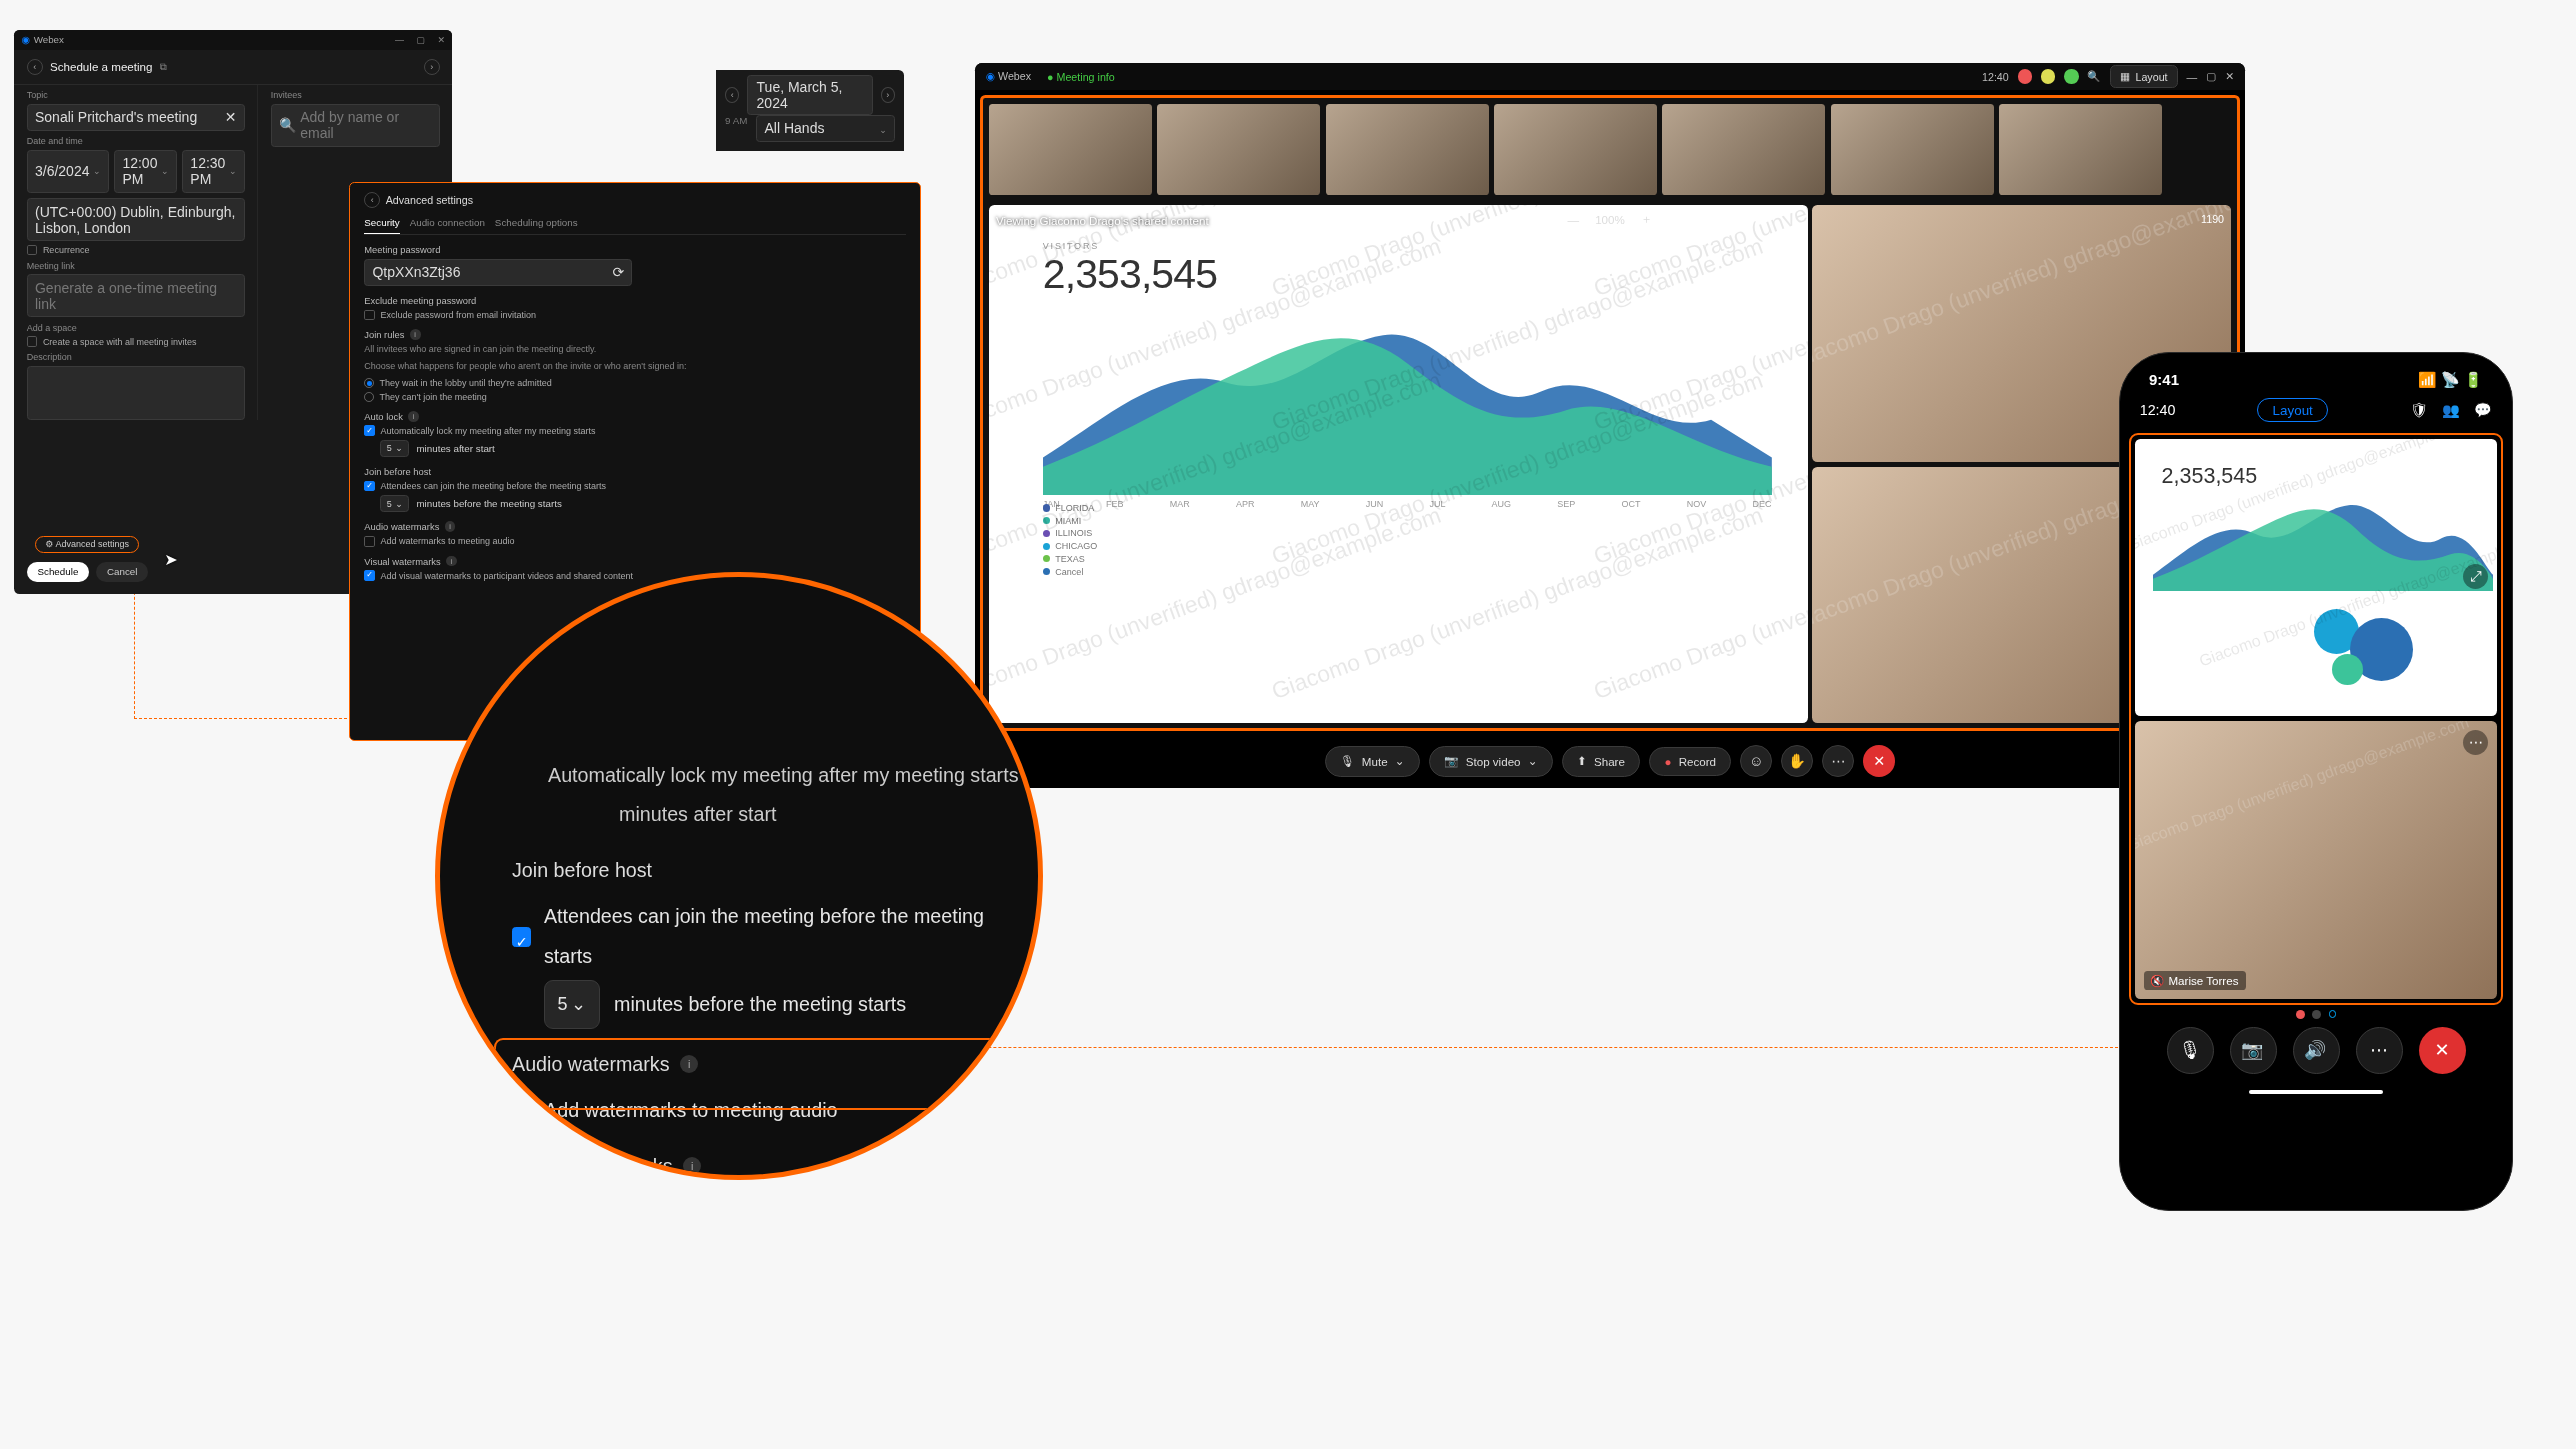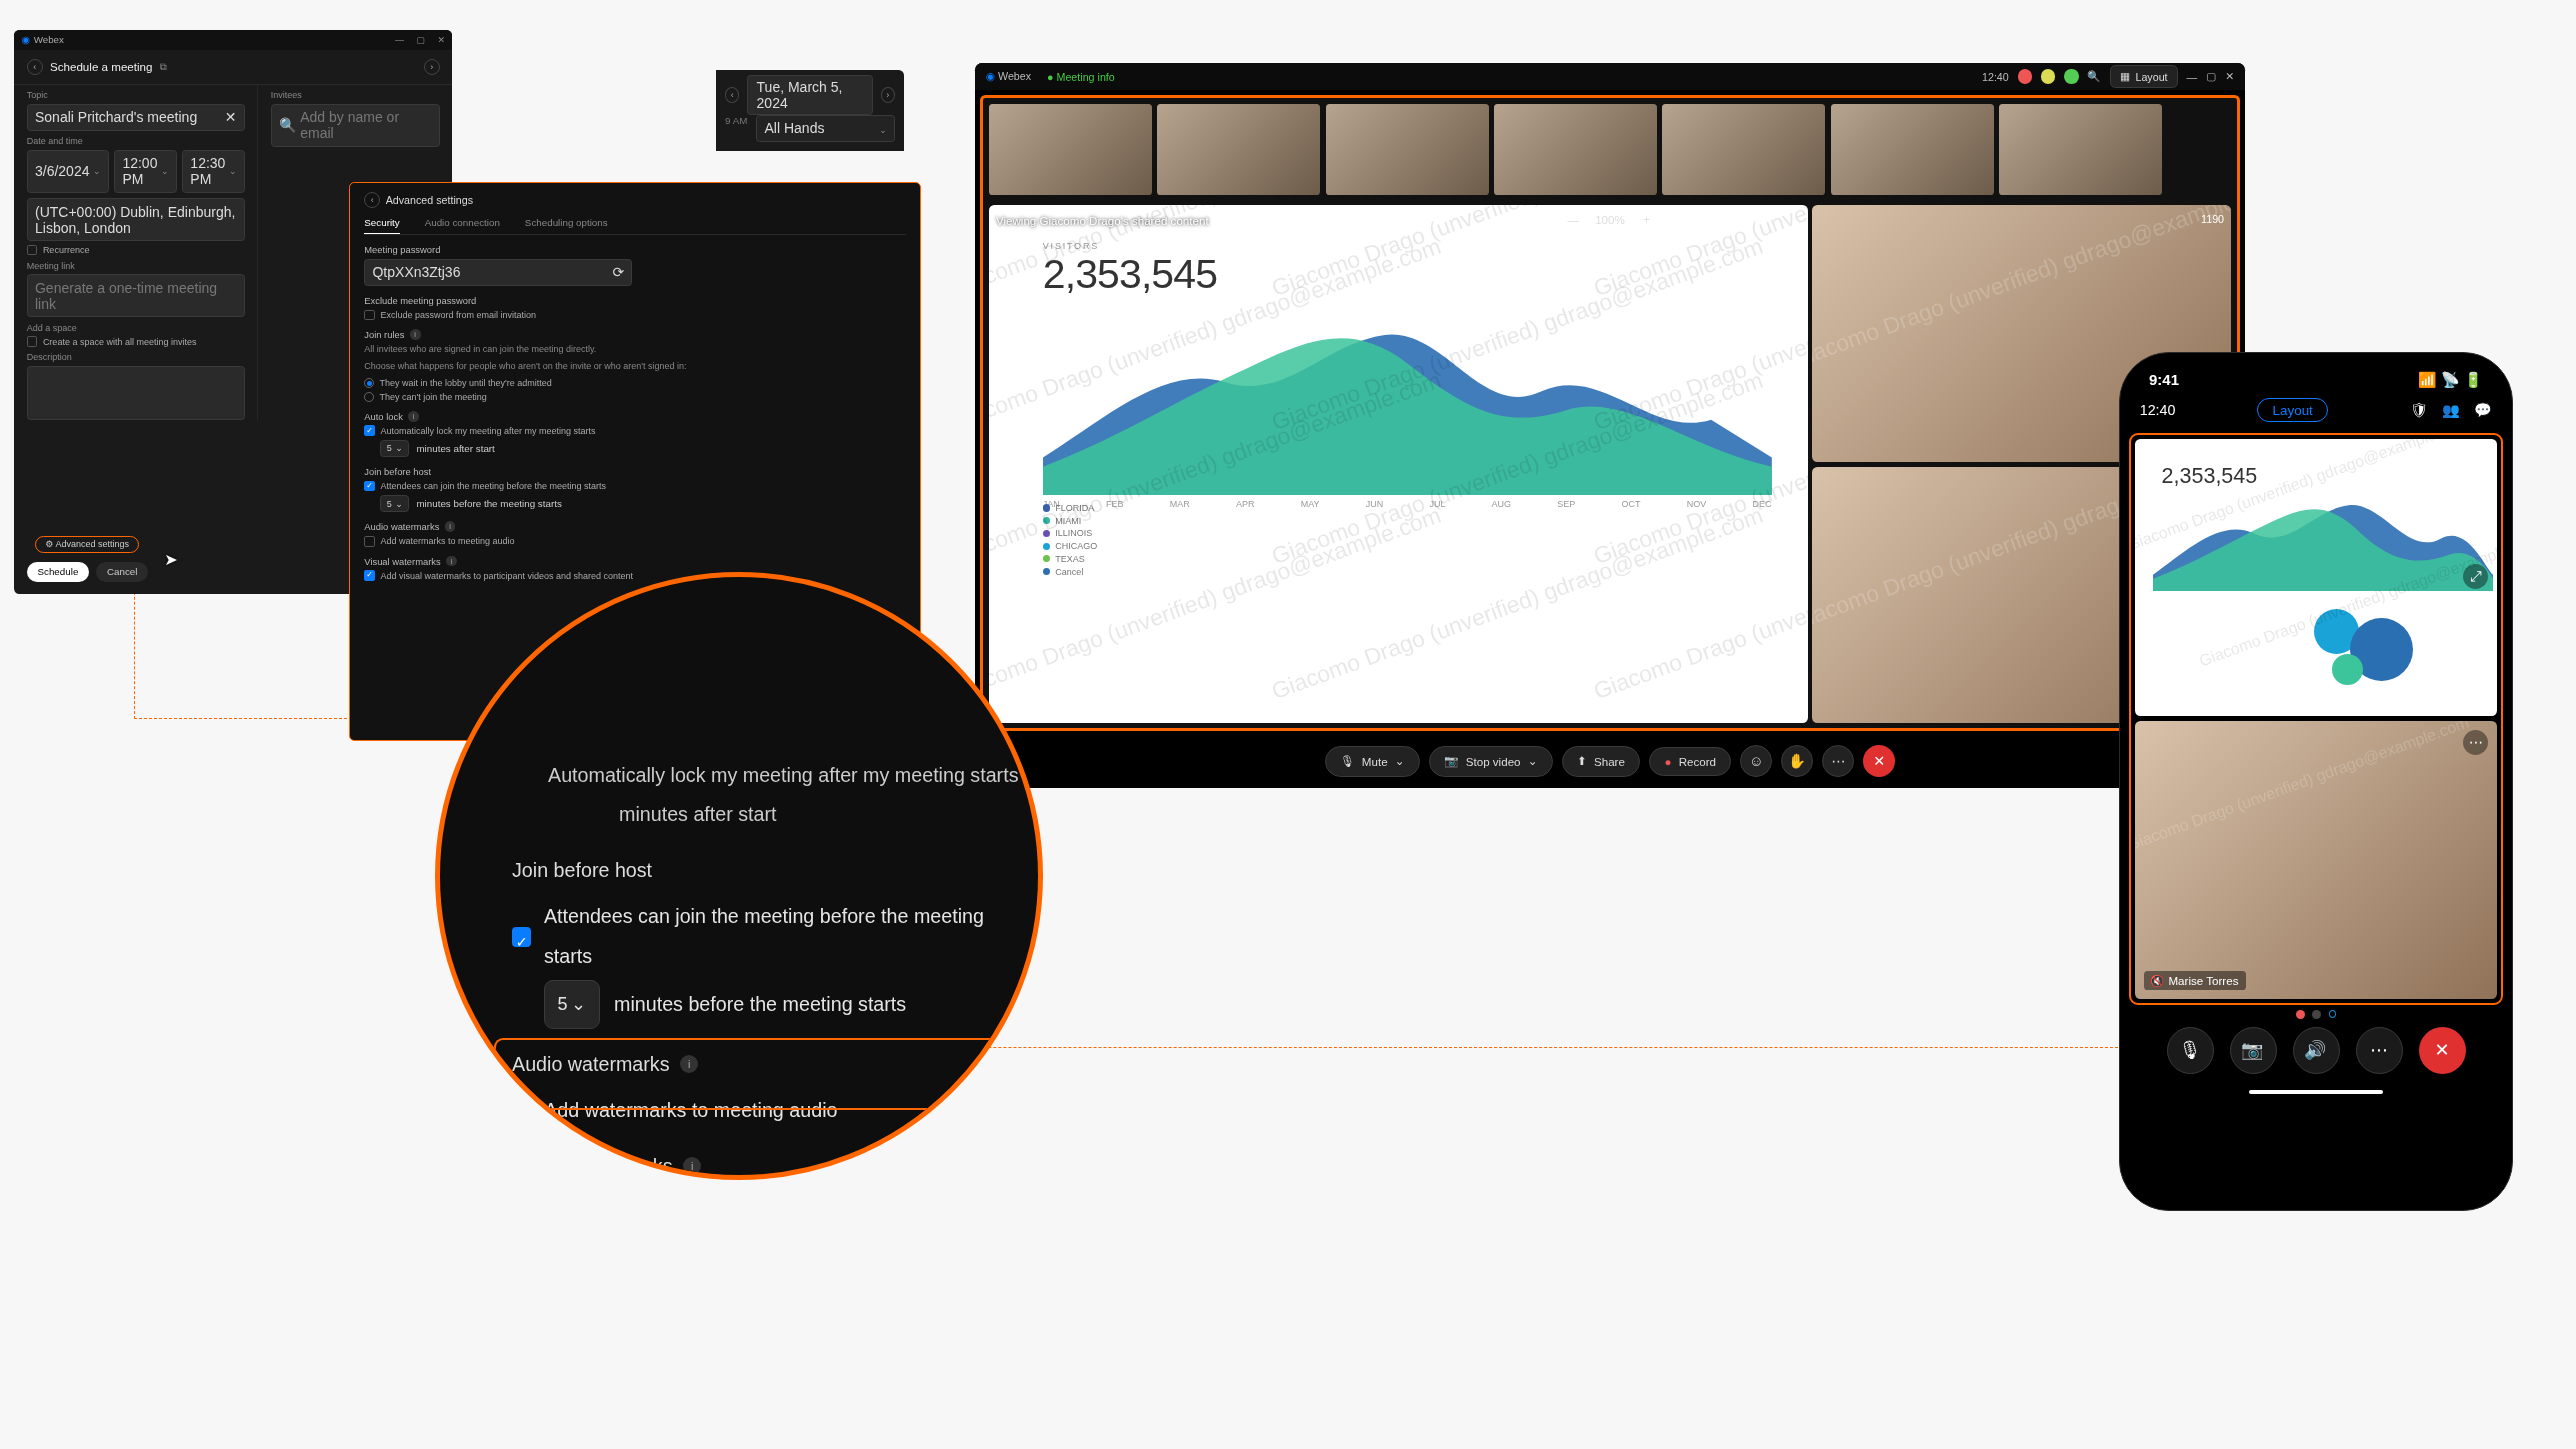--- a/index.html
+++ b/index.html
@@ -25,21 +25,21 @@
   .chk { display:flex; align-items:center; gap:5.4px; font-size:9px; color:#aaa; margin:3.6px 0;}
   .box { width:10.7px; height:10.7px; border:0.9px solid #555; border-radius:1.8px; display:inline-block; }
   .box.on { background:#0a7cff; border-color:#0a7cff; position:relative; }
   .box.on::after { content:"✓"; color:#fff; font-size:8px; position:absolute; left:0.9px; top:-0.9px;}
   .radio { width:9.8px; height:9.8px; border:0.9px solid #666; border-radius:50%; display:inline-block; }
   .radio.on::after { content:""; display:block; width:4.5px; height:4.5px; background:#0a7cff; border-radius:50%; margin:1.8px; }
 
   
   .adv-panel { position:absolute; left:349px; top:182px; width:572px; height:559px; background:#121212; border:0.9px solid #f60; border-radius:5.4px; color:#ccc; font-size:9.8px; padding:9px 14.3px; z-index:3; }
   .adv-panel .title { color:#ddd; font-size:10.7px; margin-bottom:9px; display:flex; align-items:center; gap:5.4px; }
-  .adv-tabs { display:flex; gap:25px; border-bottom:0.9px solid #2a2a2a; font-size:9.8px; color:#888; margin-bottom:9px;}
+  .adv-tabs { display:flex; gap:10px; border-bottom:0.9px solid #2a2a2a; font-size:9.8px; color:#888; margin-bottom:9px;}
   .adv-tabs span { padding-bottom:5.4px; }
   .adv-tabs .active { color:#fff; border-bottom:1.8px solid #fff; }
   .adv-sec { margin:9px 0 3.6px; color:#bbb; font-size:9.4px; display:flex; align-items:center; gap:5.4px; }
   .info-dot { width:10.7px; height:10.7px; border-radius:50%; background:#333; color:#aaa; font-size:7.2px; display:inline-flex; align-items:center; justify-content:center; }
   .mini-inp { background:#262626; border:0.9px solid #3a3a3a; border-radius:3.6px; padding:2.7px 5.4px; display:inline-flex; align-items:center; gap:3.6px; font-size:9px;}
 
   
   .mag { position:absolute; left:435px; top:572px; width:608px; height:608px; border:5.4px solid #f60; border-radius:50%; background:#0e0e0e; color:#e5e5e5; overflow:hidden; z-index:4;}
   .mag-content { position:absolute; left:72px; top:179px; width:519px; font-size:19.7px; line-height:2;}
   .mag .chk { font-size:19.7px; gap:12.5px; color:#e5e5e5; }

